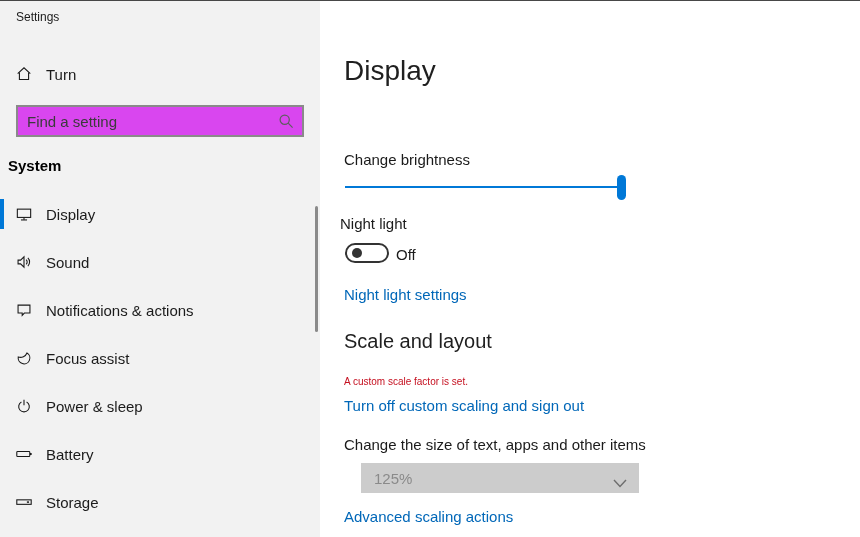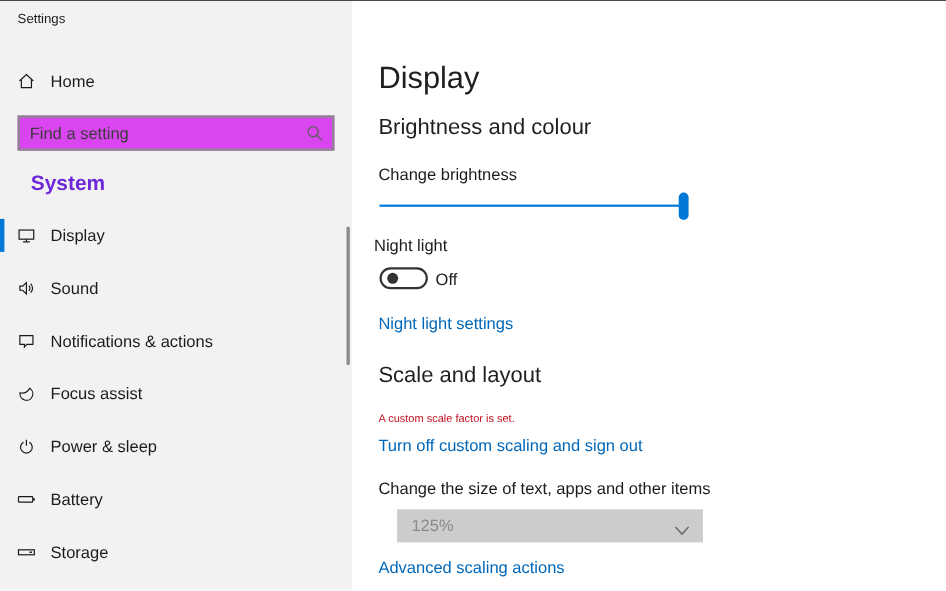--- a/index.html
+++ b/index.html
@@ -67,23 +67,23 @@
     color: #2b2b2b;
     background: transparent;
   }
   #search-input::placeholder { color: #3b3b3b; opacity: 1; }
   #search-box .search-glyph {
     position: absolute; right: 8px; top: 6px;
     width: 16px; height: 16px;
   }
   .section-header {
     position: absolute;
-    left: 28px; top: 156px;
-    font-size: 19px; font-weight: bold;
-    color: #6d28d9;
+    left: 8px; top: 156px;
+    font-size: 15px; font-weight: bold;
+    color: #000000;
   }
   #side-scrollbar {
     position: absolute;
     left: 315px; top: 205px;
     width: 3px; height: 126px;
     background: #8a8a8a;
     border-radius: 2px;
   }
 
   
@@ -164,21 +164,21 @@
   <div id="sidebar">
     <div class="app-title">Settings</div>
 
     <div class="side-row" style="top:58px;">
       <span class="row-icon">
         <svg viewBox="0 0 20 20" width="18" height="18" fill="none" stroke="#191919" stroke-width="1.2">
           <path d="M3 9.6 L10 3.1 L17 9.6"></path>
           <path d="M4.9 8.2 V16.2 H15.1 V8.2"></path>
         </svg>
       </span>
-      <span class="row-label">Home</span>
+      <span class="row-label">Turn</span>
     </div>
 
     <div id="search-box">
       <input id="search-input" type="text" placeholder="Find a setting" style="">
       <span class="search-glyph">
         <svg viewBox="0 0 16 16" width="16" height="16" fill="none" stroke="#5e5e5e" stroke-width="1.2">
           <circle cx="6.7" cy="6.7" r="4.6"></circle>
           <path d="M10.2 10.2 L14.6 14.6"></path>
         </svg>
       </span>
@@ -273,21 +273,20 @@
   <div class="win-btn" style="left:813px;">
     <svg viewBox="0 0 12 12" width="12" height="12" stroke="#5f5f5f" stroke-width="1.1" fill="none">
       <path d="M0.8 0.8 L11.2 11.2 M11.2 0.8 L0.8 11.2"></path>
     </svg>
   </div>
 
   <div id="main">
 
     <div class="abs page-title" style="left:24px; top:54px;">Display</div>
 
-    <div class="abs section-heading" style="left:24px; top:104px;">Brightness and colour</div>
 
     <div class="abs body-label" style="left:24px; top:150px;">Change brightness</div>
 
     <div id="brightness-slider">
       <div class="track"></div>
       <div class="thumb"></div>
     </div>
 
     <div class="abs body-label" style="left:20px; top:214px;">Night light</div>
 

